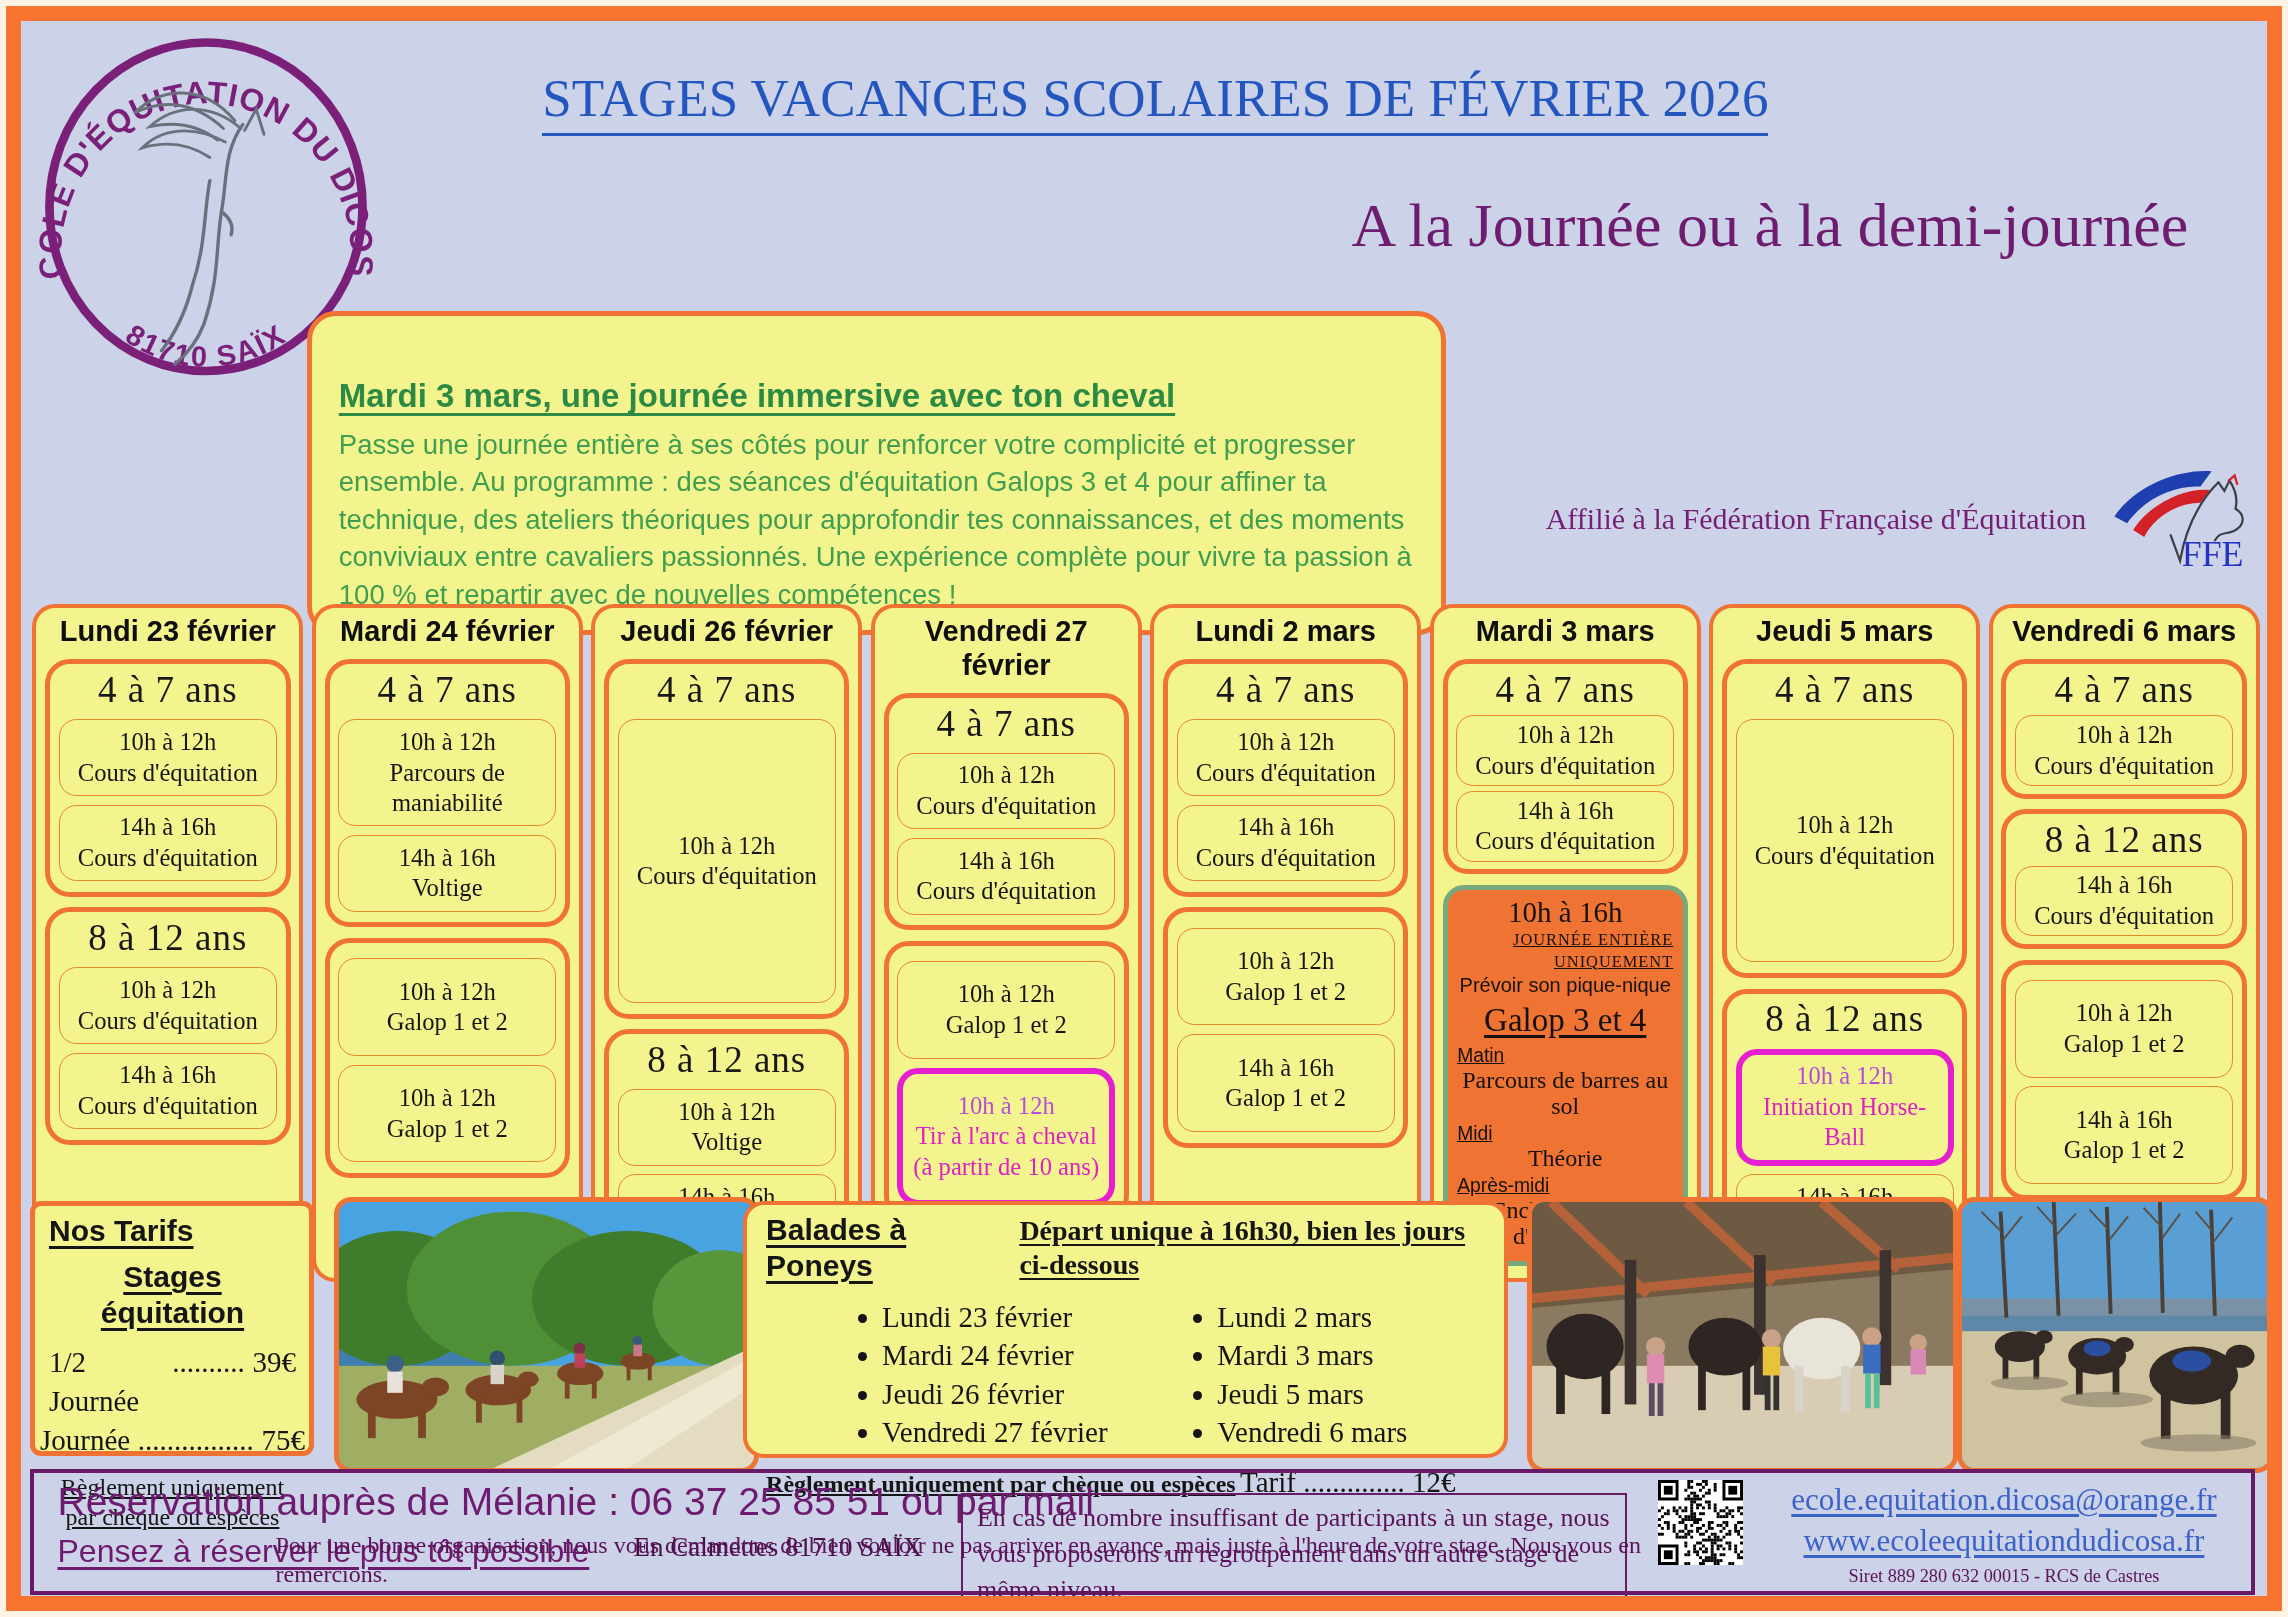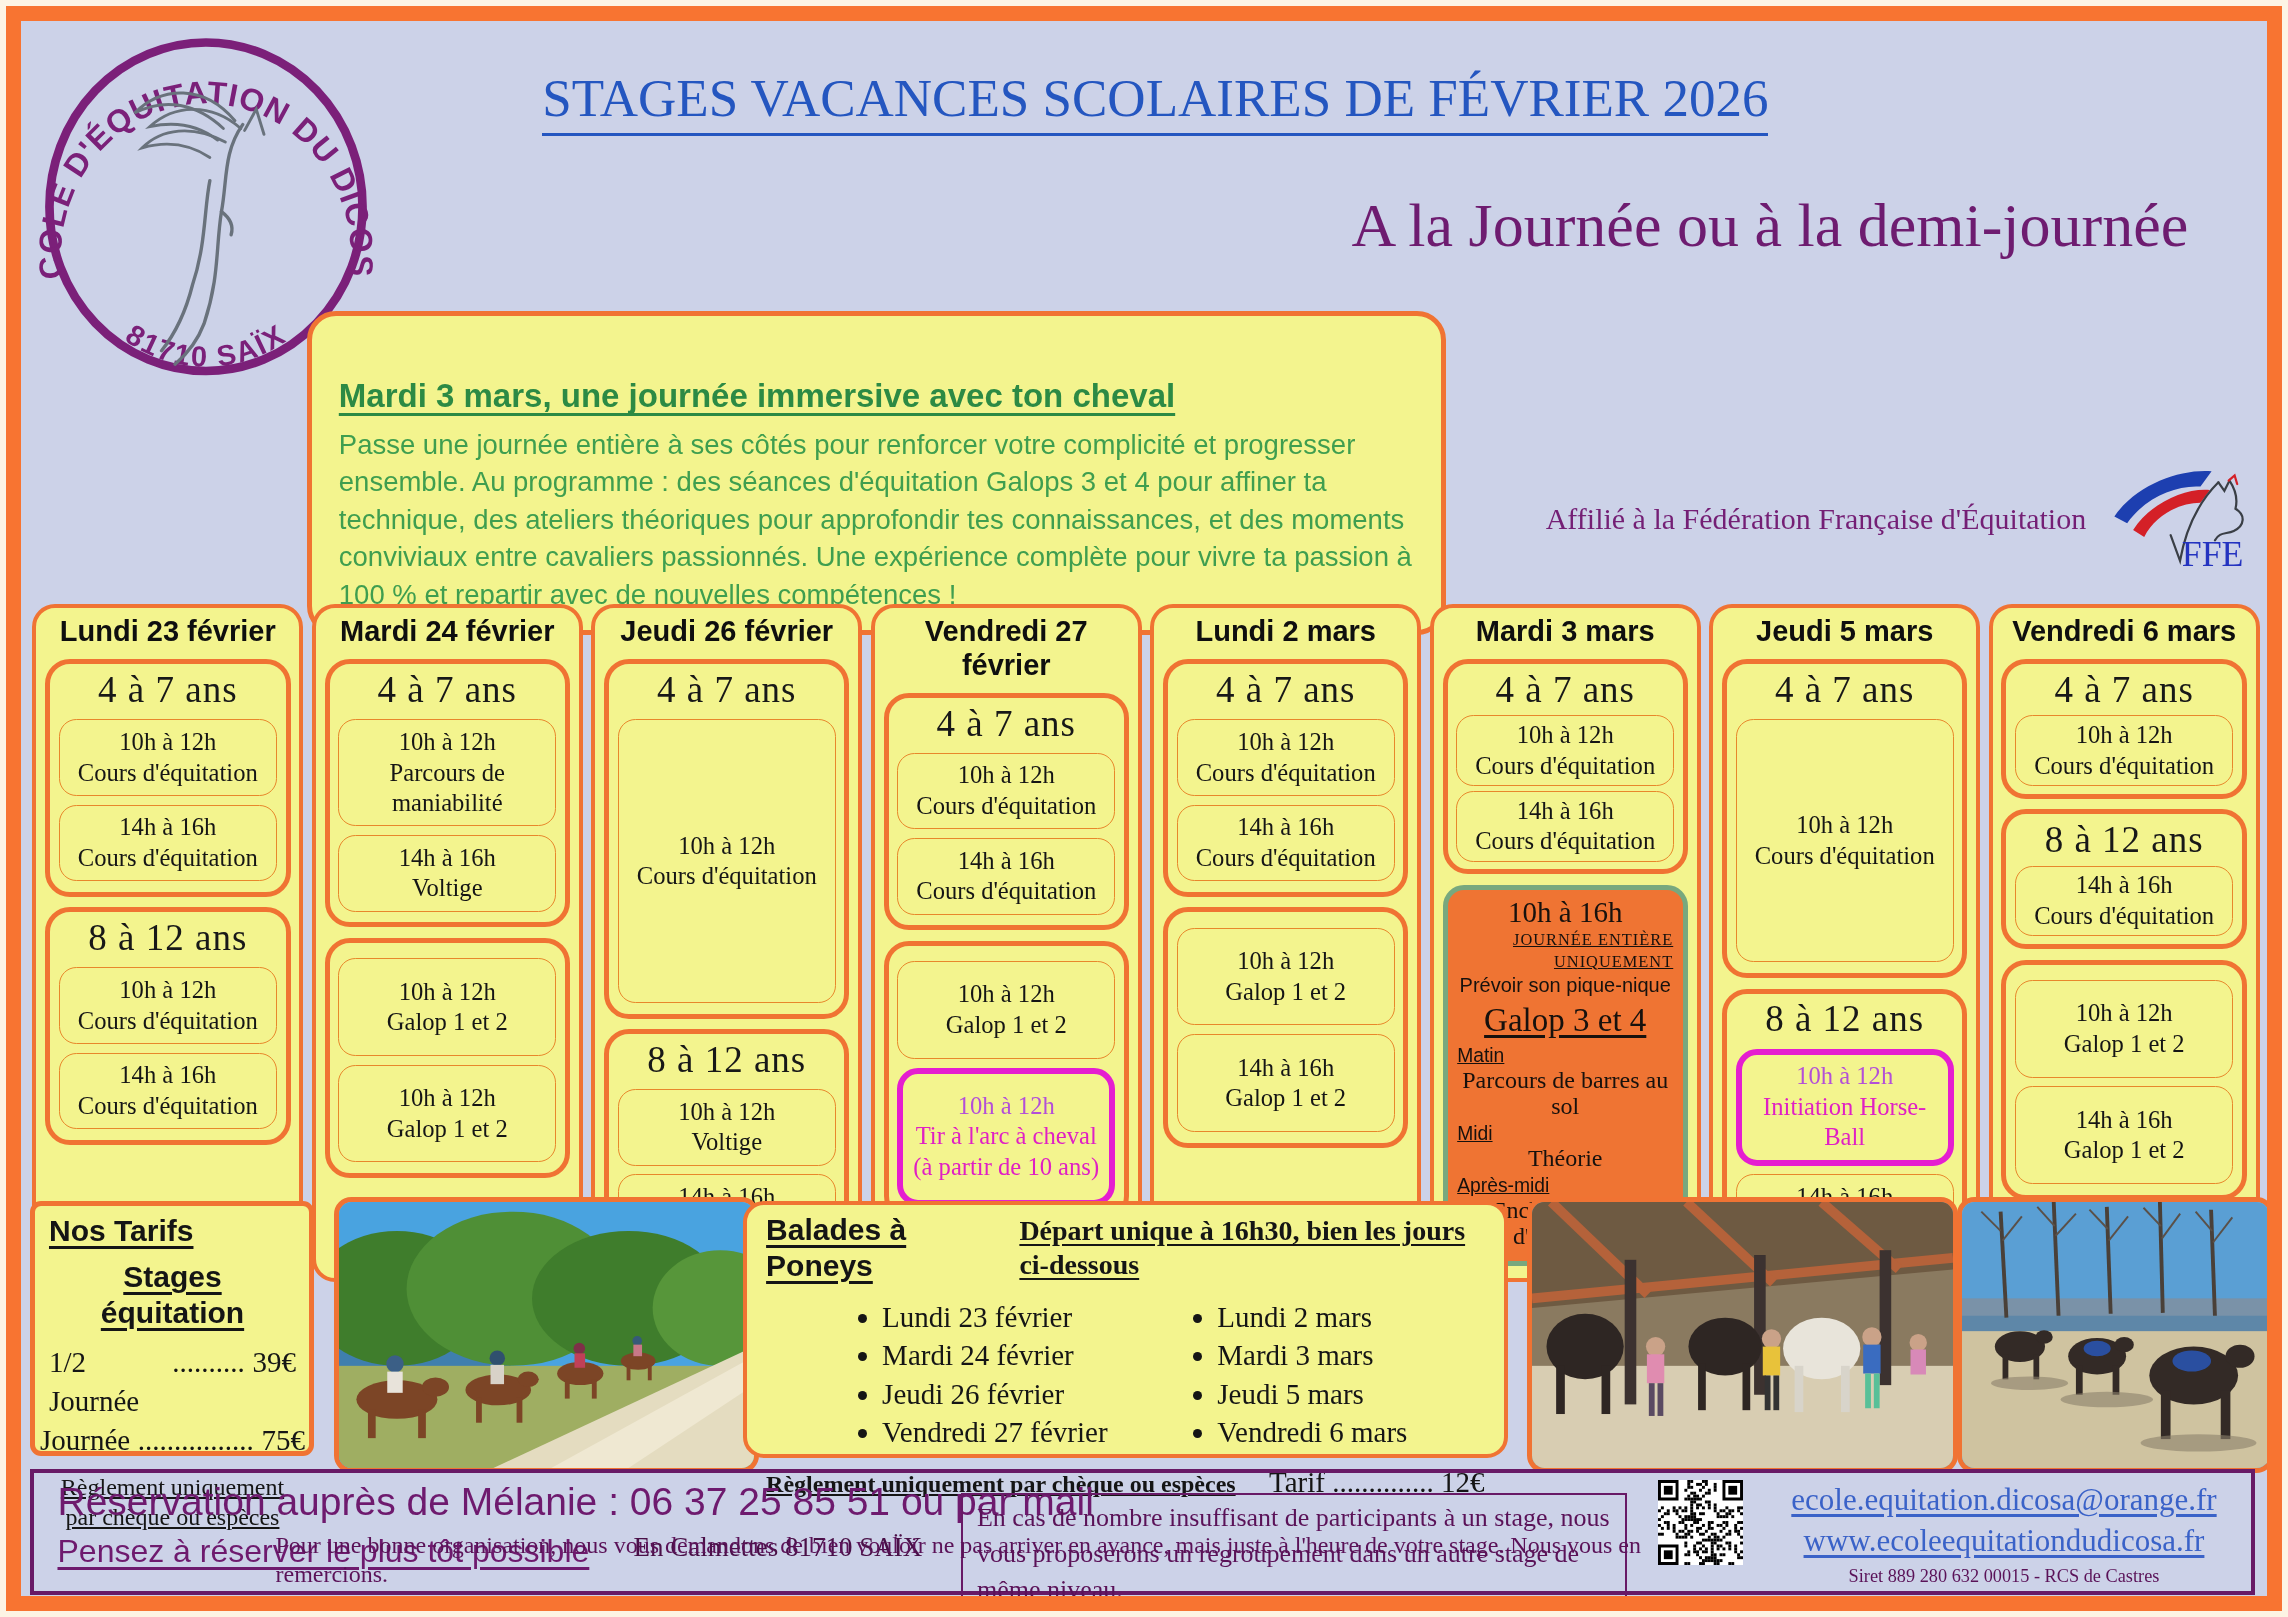--- a/index.html
+++ b/index.html
@@ -69,21 +69,21 @@
   .balades-title{font:700 30px/1.2 "Liberation Sans",sans-serif;color:#151515;
     text-decoration:underline;text-underline-offset:4.8px;}
   .balades-subtitle{font:700 28px/1.2 "Liberation Serif",serif;color:#151515;
     text-decoration:underline;text-underline-offset:3.9px;}
   .balades-lists{display:flex;gap:39px;margin:13.5px 0 0 87px;}
   .balades-lists ul{margin:0;padding:0 0 0 29px;width:290px;
     font:400 29px/1.32 "Liberation Serif",serif;color:#151515;}
   .balades-foot{display:flex;justify-content:space-between;align-items:baseline;margin-top:13.5px;}
   .balades-payment{font:700 24px/1.2 "Liberation Serif",serif;color:#151515;
     text-decoration:underline;}
-  .balades-tarif{font:400 29px/1.2 "Liberation Serif",serif;color:#151515;}
+  .balades-tarif{font:400 29px/1.2 "Liberation Serif",serif;color:#151515;margin-right:29px;}
 
   
   .footer-box{position:absolute;left:9.7px;top:1448px;width:2225px;height:126px;box-sizing:border-box;
     border:4.8px solid #681a66;}
   .reservation{position:absolute;left:23px;top:7.7px;font:400 39px/1.15 "Liberation Sans",sans-serif;color:#6e1a6e;}
   .reserve-early{position:absolute;left:23px;top:60px;font:400 32px/1.15 "Liberation Sans",sans-serif;
     color:#6e1a6e;text-decoration:underline;text-underline-offset:4.8px;}
   .address{position:absolute;left:599px;top:58px;font:400 27px/1.2 "Liberation Serif",serif;color:#4a1048;}
   .grouping-box{position:absolute;left:927px;top:20px;width:666px;box-sizing:border-box;
     border:2.9px solid #681a66;padding:4.8px 13.5px;font:400 26px/1.4 "Liberation Serif",serif;color:#5a1258;}

